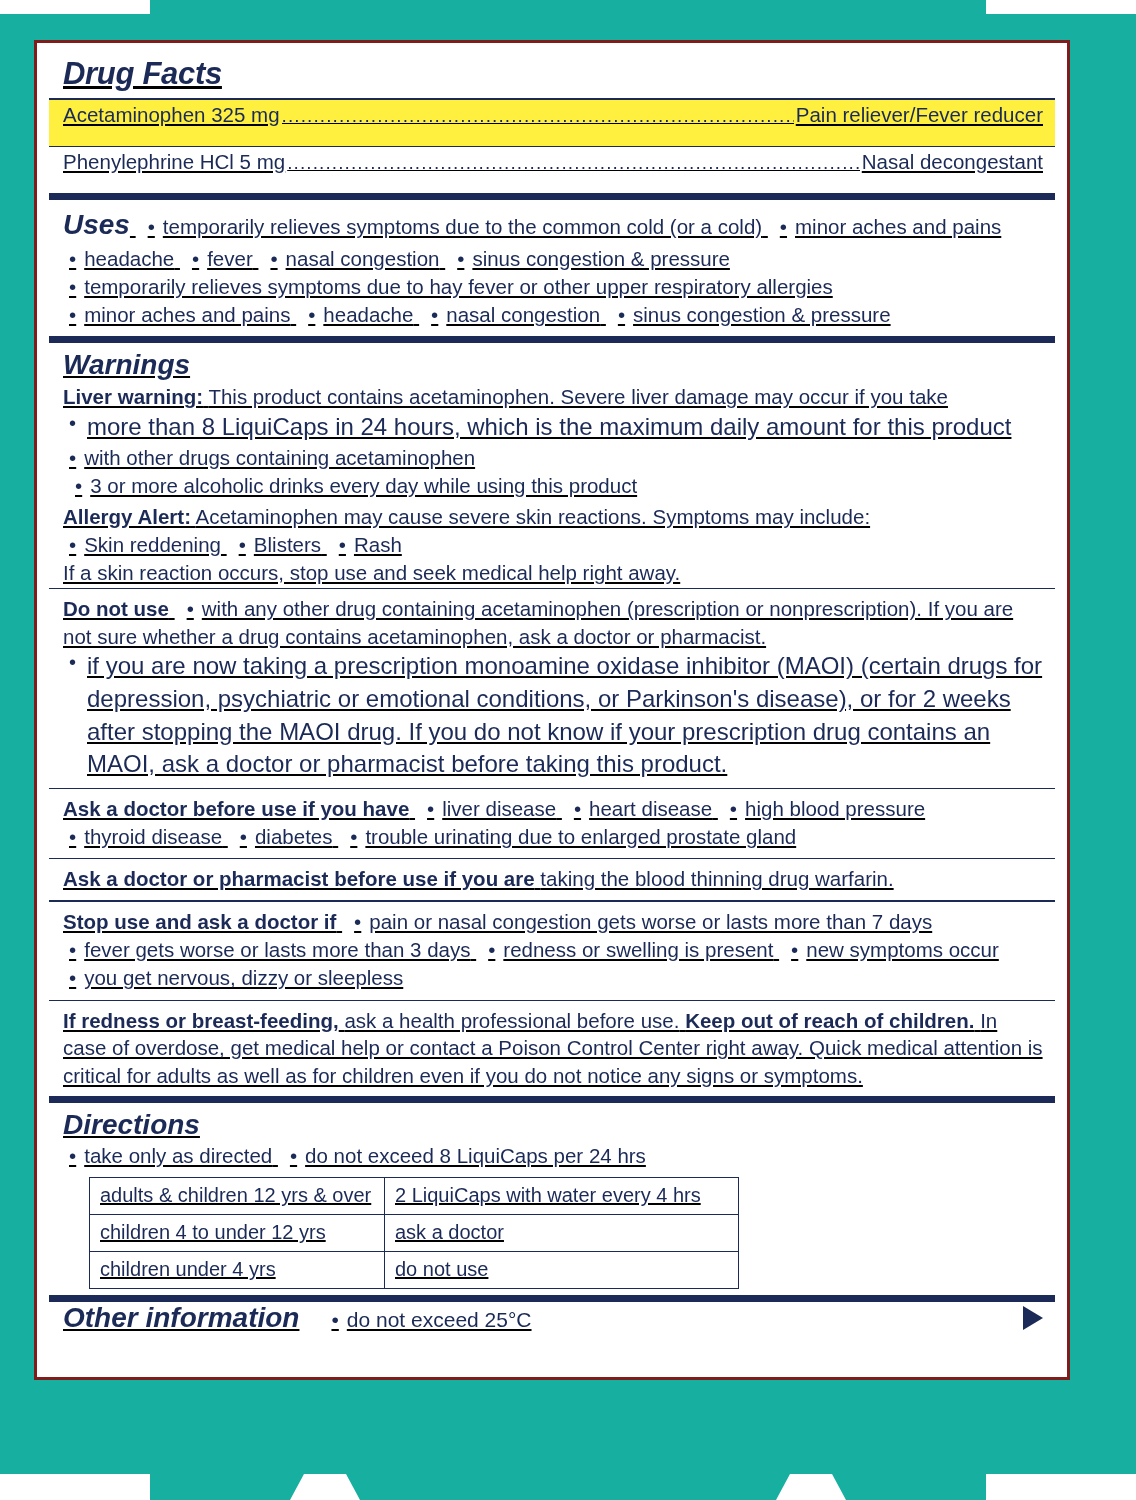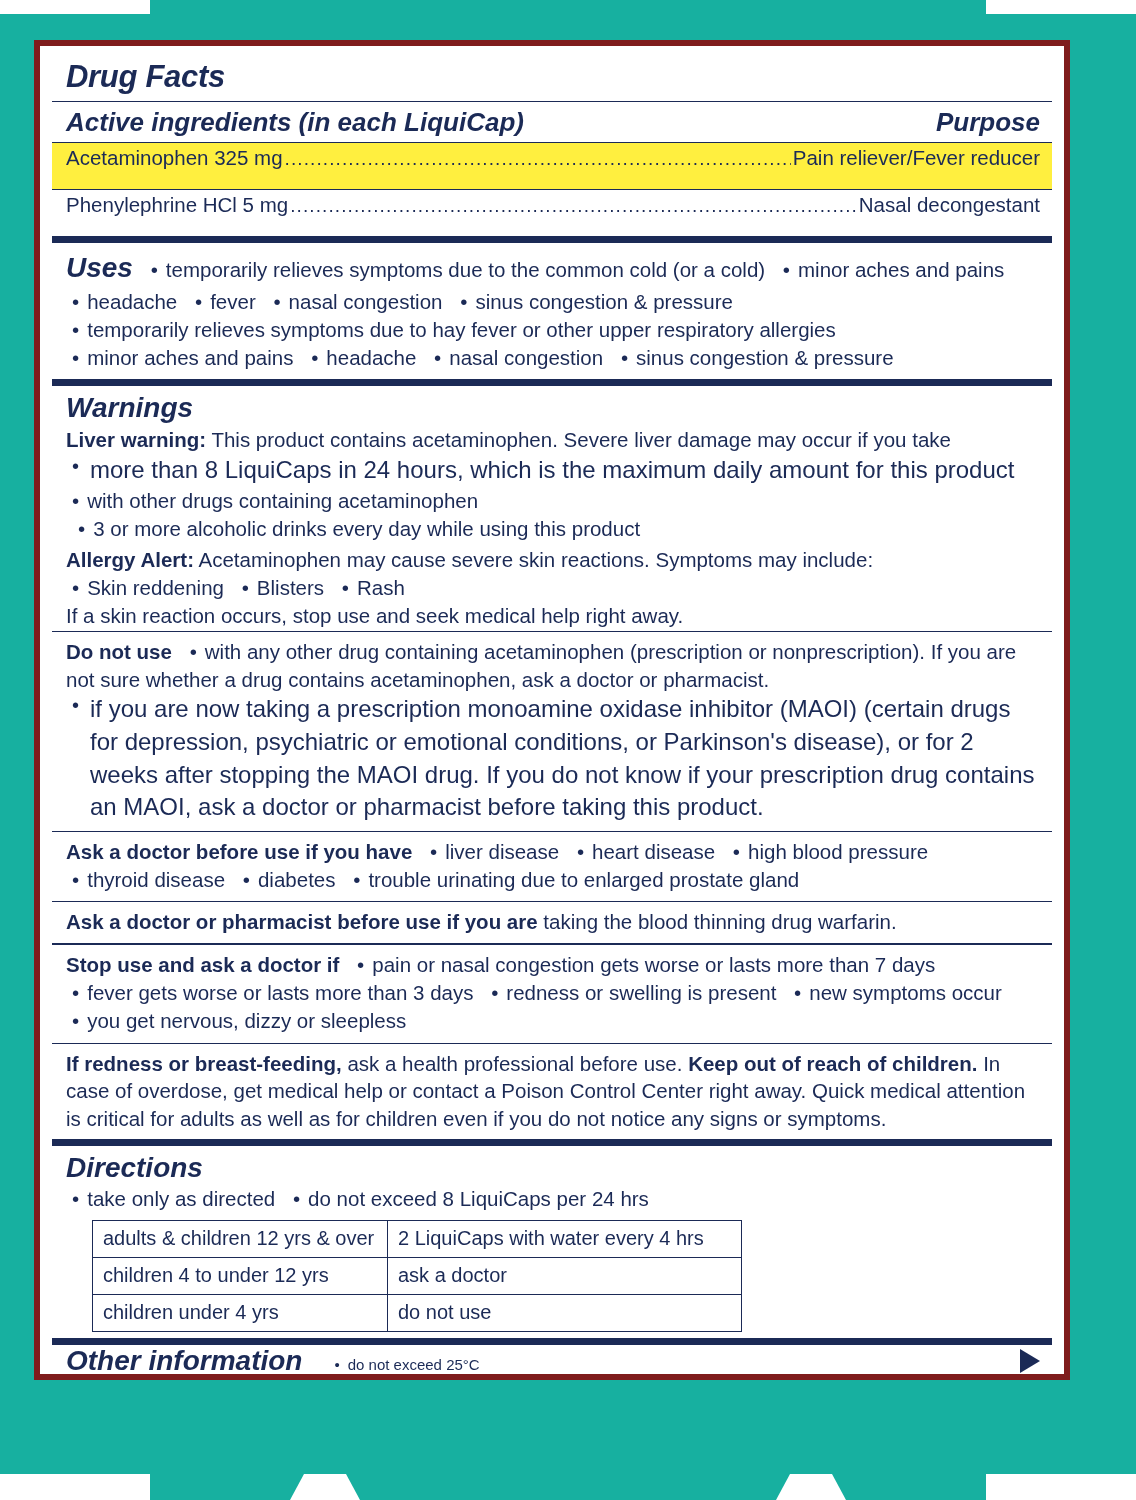--- a/index.html
+++ b/index.html
@@ -58,22 +58,23 @@
     clip-path: polygon(0 100%, 14px 0, 56px 0, 70px 100%);
   }
 
   .panel {
     position: absolute;
     left: 34px;
     top: 40px;
     width: 1036px;
     height: 1340px;
     background: #ffffff;
-    border: 6px solid #7f1d1d;
+    border: 3px solid #7f1d1d;
     padding: 0;
+    text-decoration: underline;
   }
 
   .inner {
     padding: 0 12px;
     color: #1b2a56;
   }
 
   .hr-thin { border-bottom: 1.5px solid #1b2a56; }
   .hr-thick{ border-bottom: 7px solid #1b2a56; }
 
@@ -168,21 +169,21 @@
   }
   table.dir tr td:first-child { width: 295px; }
   table.dir tr:first-child td { border-top: 1.5px solid #1b2a56; }
 
   .other-row {
     display: flex;
     align-items: baseline;
     padding: 0 12px 10px 14px;
   }
   .other-row .sec-title { font-size: 28px; }
-  .other-row .txt { font-size: 15px; margin-left: 20px; }
+  .other-row .txt { font-size: 21px; margin-left: 20px; }
   .arrow {
     margin-left: auto;
     width: 0; height: 0;
     border-left: 20px solid #1b2a56;
     border-top: 12px solid transparent;
     border-bottom: 12px solid transparent;
     align-self: center;
   }
 </style>
 </head>
@@ -194,24 +195,20 @@
 <div class="notch-bottom-left"></div>
 <div class="notch-bottom-right"></div>
 <div class="tab-left"></div>
 <div class="tab-right"></div>
 
 <div class="panel">
   <div class="inner">
 
     <div class="title hr-thin">Drug Facts</div>
 
-    <div class="ai-head">
-      <span>Active ingredients (in each LiquiCap)</span>
-      <span>Purpose</span>
-    </div>
     <div class="hr-thin"></div>
 
     <div class="ing-row highlight">
       <span>Acetaminophen 325 mg</span>
       <span class="dots">......................................................................................................</span>
       <span>Pain reliever/Fever reducer</span>
     </div>
     <div class="hr-thin"></div>
 
     <div class="ing-row">

